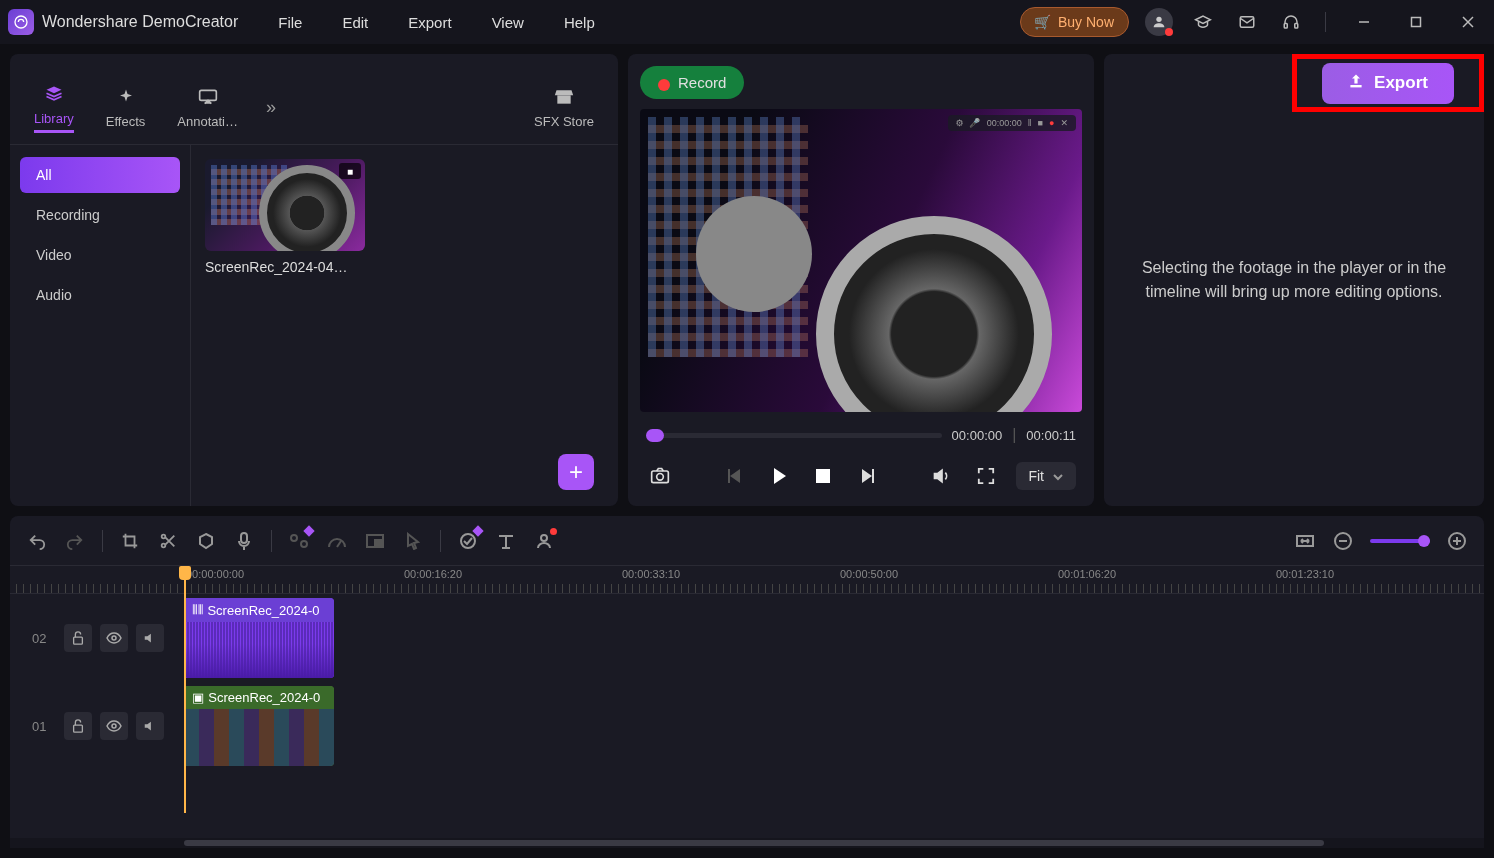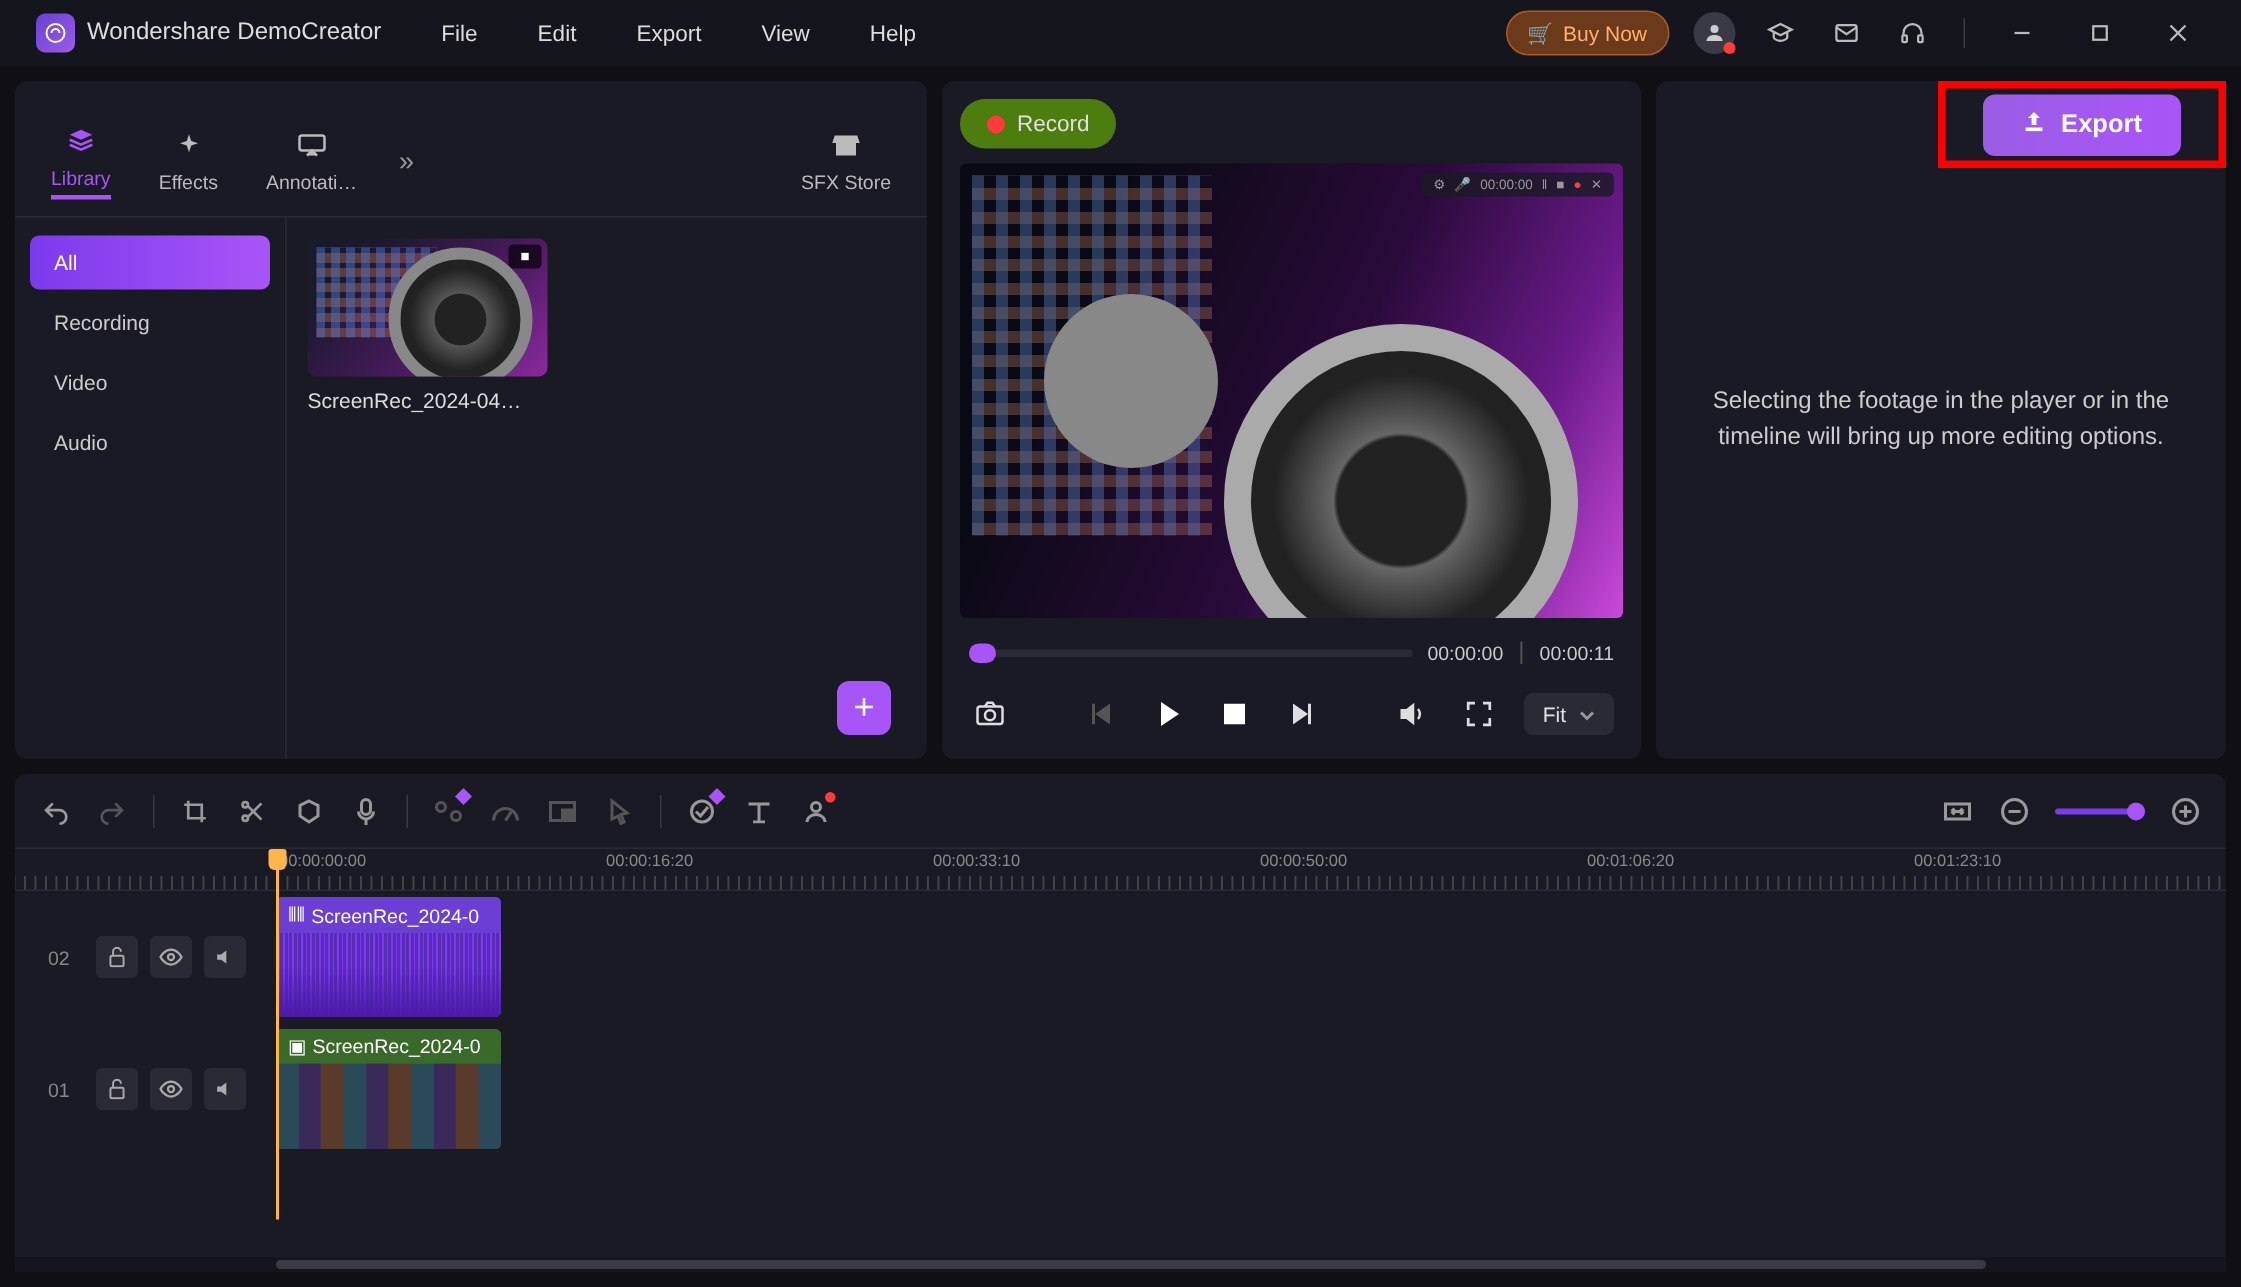--- a/index.html
+++ b/index.html
@@ -1,19 +1,19 @@
 <!DOCTYPE html>
 <html><head>
 <meta charset="utf-8">
 <style>
 * { margin: 0; padding: 0; box-sizing: border-box; font-family: -apple-system, BlinkMacSystemFont, "Segoe UI", Arial, sans-serif; }
 body { background: #0f0f14; color: #e0e0e0; width: 1494px; height: 858px; overflow: hidden; display: flex; flex-direction: column; }
 
 
-.titlebar { height: 44px; background: #15151d; display: flex; align-items: center; padding: 0 24px; gap: 8px; }
+.titlebar { height: 44px; background: #15151d; display: flex; align-items: center; padding: 0 8px; gap: 8px; }
 .app-logo { width: 26px; height: 26px; background: linear-gradient(135deg, #6b3fd4, #9b5de5); border-radius: 6px; display: flex; align-items: center; justify-content: center; }
 .app-logo svg { width: 16px; height: 16px; }
 .app-title { font-size: 16px; color: #ddd; margin-right: 32px; }
 .menubar { display: flex; gap: 40px; }
 .menu-item { font-size: 15px; color: #ddd; cursor: pointer; }
 .titlebar-right { margin-left: auto; display: flex; align-items: center; gap: 16px; }
 .buy-now { background: #6b3a1a; border: 1px solid #a85a2e; padding: 6px 14px; border-radius: 16px; display: flex; align-items: center; gap: 6px; font-size: 14px; color: #ffb070; cursor: pointer; }
 .title-ico { width: 28px; height: 28px; display: flex; align-items: center; justify-content: center; cursor: pointer; color: #bbb; }
 .title-ico.avatar { background: #3a3a44; border-radius: 50%; position: relative; }
 .red-dot { position: absolute; bottom: 0; right: 0; width: 8px; height: 8px; background: #ff3b3b; border-radius: 50%; }
@@ -40,21 +40,21 @@
 .clip-thumb { width: 160px; }
 .clip-img { width: 160px; height: 92px; background: linear-gradient(135deg, #1a1a2e 20%, #4a1a5e 60%, #8a2a9e); border-radius: 6px; position: relative; overflow: hidden; }
 .clip-img::before { content: ""; position: absolute; top: 6px; left: 6px; width: 80px; height: 60px; background-image: repeating-linear-gradient(90deg, rgba(100,150,255,.5) 0 6px, transparent 6px 10px), repeating-linear-gradient(0deg, rgba(255,150,100,.4) 0 6px, transparent 6px 10px); opacity: .7; }
 .clip-img::after { content: ""; position: absolute; right: 10px; bottom: -10px; width: 80px; height: 80px; border: 8px solid #888; border-radius: 50%; background: radial-gradient(circle, #222 30%, #555 31%, #222 60%); }
 .clip-cam { position: absolute; top: 4px; right: 4px; width: 22px; height: 16px; background: #000a; border-radius: 3px; display: flex; align-items: center; justify-content: center; color: #fff; font-size: 10px; }
 .clip-name { font-size: 14px; color: #ddd; margin-top: 8px; white-space: nowrap; overflow: hidden; text-overflow: ellipsis; }
 .add-btn { position: absolute; bottom: 16px; right: 24px; width: 36px; height: 36px; background: #a855f7; border-radius: 8px; display: flex; align-items: center; justify-content: center; color: #fff; font-size: 24px; cursor: pointer; }
 
 
 .preview-panel { width: 466px; background: #1a1a24; border-radius: 8px; display: flex; flex-direction: column; padding: 12px; gap: 10px; }
-.record-btn { align-self: flex-start; background: #4d7c0f; padding: 8px 18px; border-radius: 18px; display: flex; align-items: center; gap: 8px; font-size: 15px; cursor: pointer; }
+.record-btn { align-self: flex-start; background: #15803d; padding: 8px 18px; border-radius: 18px; display: flex; align-items: flex-end; gap: 8px; font-size: 15px; cursor: pointer; }
 .rec-dot { width: 12px; height: 12px; background: #ff3b3b; border-radius: 50%; }
 .preview-screen { flex: 1; background: linear-gradient(115deg, #0a0a14 20%, #2a0a3a 55%, #6a1a8a 80%, #ca4ada); border-radius: 4px; position: relative; overflow: hidden; }
 .preview-screen::before { content: ""; position: absolute; top: 8px; left: 8px; width: 160px; height: 240px; background-image: repeating-linear-gradient(90deg, rgba(120,170,255,.5) 0 8px, transparent 8px 16px), repeating-linear-gradient(0deg, rgba(255,170,120,.4) 0 8px, transparent 8px 16px); opacity: .6; }
 .preview-screen::after { content: ""; position: absolute; right: 30px; bottom: -40px; width: 200px; height: 200px; border: 18px solid #aaa; border-radius: 50%; background: radial-gradient(circle, #222 30%, #666 32%, #222 60%); box-shadow: -180px -80px 0 -60px #888; }
 .rec-hud { position: absolute; top: 6px; right: 6px; background: #1a1a24cc; padding: 3px 8px; border-radius: 4px; font-size: 9px; color: #999; display: flex; gap: 6px; align-items: center; }
 .progress-row { display: flex; align-items: center; gap: 10px; padding: 4px 6px; }
 .progress-bar { flex: 1; height: 5px; background: #2a2a34; border-radius: 3px; position: relative; }
 .progress-thumb { position: absolute; left: 0; top: -4px; width: 18px; height: 13px; background: #a855f7; border-radius: 8px; }
 .time-txt { font-size: 13px; color: #ccc; }
 .time-div { color: #555; }

